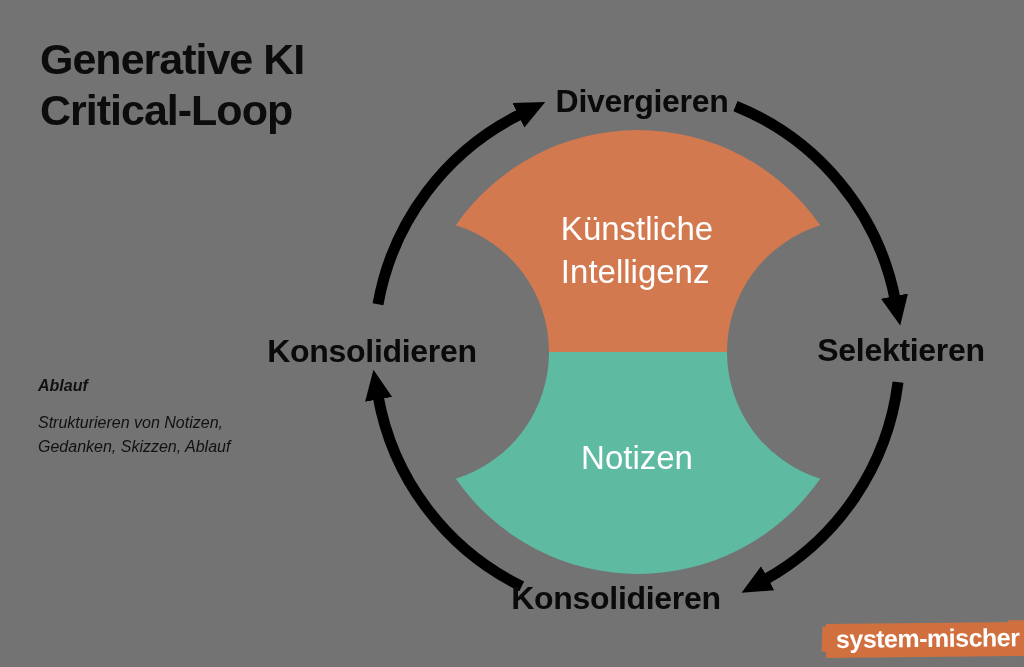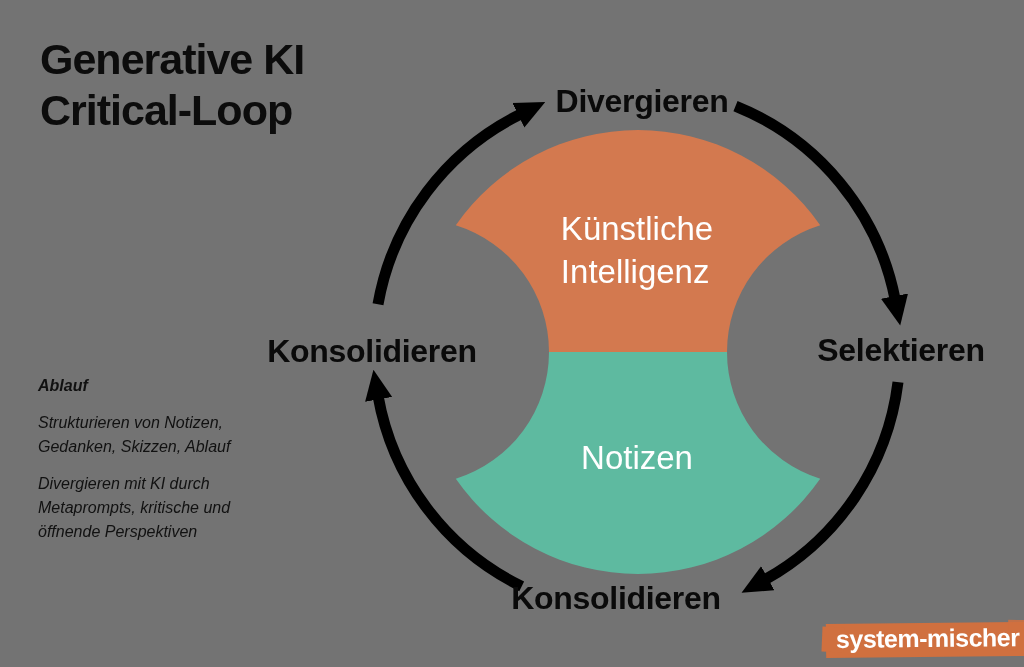--- a/index.html
+++ b/index.html
@@ -155,22 +155,19 @@
   <div class="step-label step-strukturieren">Konsolidieren</div>
 
   <div class="actor-label actor-ki">Künstliche
 Intelligenz</div>
   <div class="actor-label actor-mensch">Notizen</div>
 
   <div class="ablauf">
     <div class="ablauf-heading">Ablauf</div>
     <div class="ablauf-para">Strukturieren von Notizen,
 Gedanken, Skizzen, Ablauf</div>
-    <div class="ablauf-para">Divergieren mit KI durch
-Metaprompts, kritische und
-öffnende Perspektiven</div>
   </div>
 
   <div class="logo">
     <span class="logo-text">system-mischer</span>
   </div>
 
 </div>
 
 </body></html>

